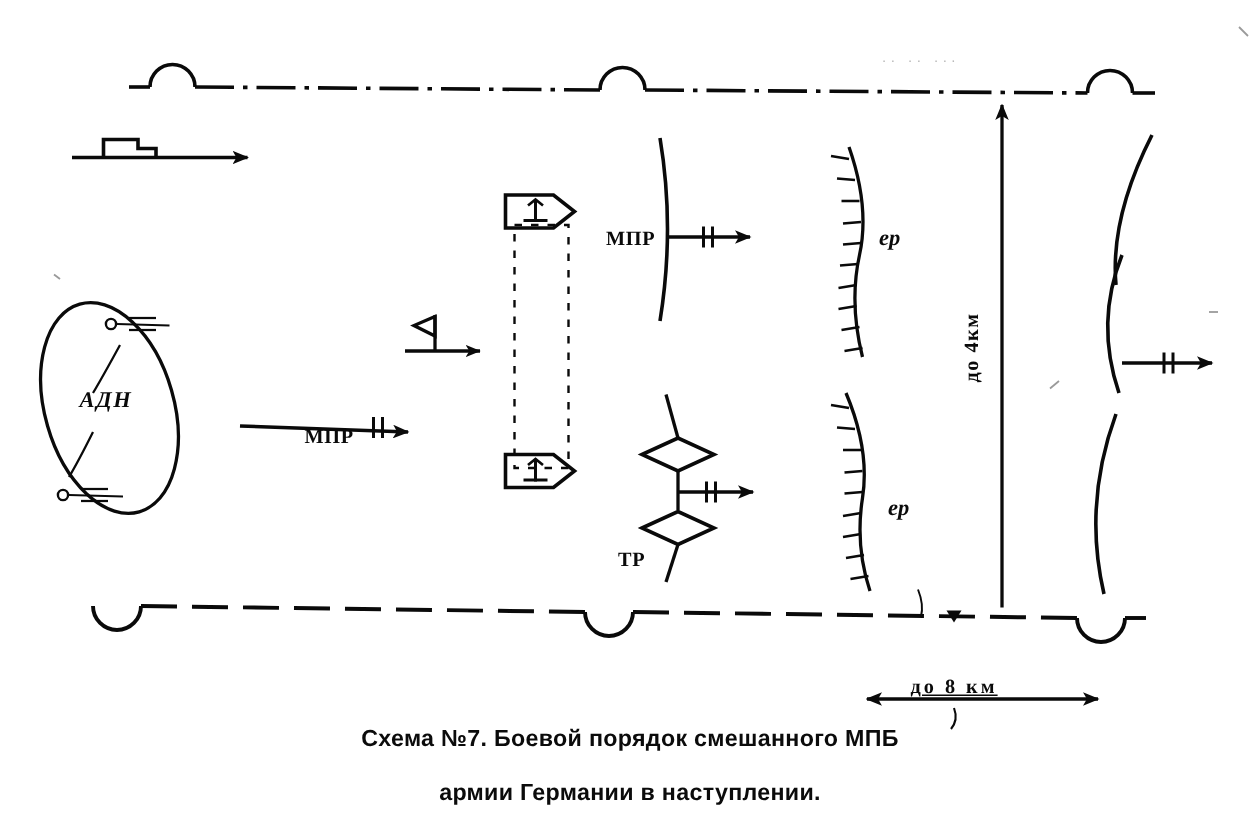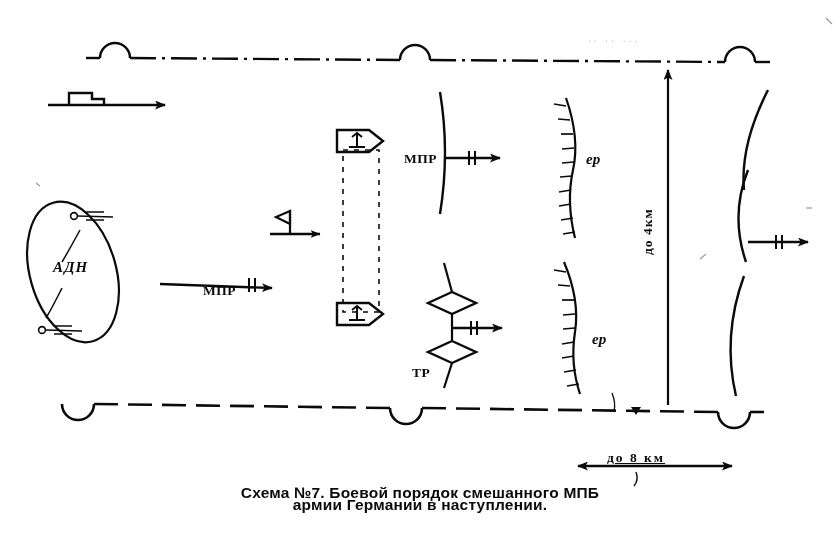--- a/index.html
+++ b/index.html
@@ -32,21 +32,21 @@
     left: 0;
     right: 0;
     text-align: center;
     font-weight: bold;
     font-size: 15.5px;
     color: #0b0b0b;
     letter-spacing: 0.2px;
     font-family: "Liberation Sans", sans-serif;
   }
   #caption-line-1 { top: 484px; }
-  #caption-line-2 { top: 496px; }
+  #caption-line-2 { top: 520px; }
   .hand {
     font-family: "Liberation Serif", serif;
     font-weight: bold;
     color: #0a0a0a;
     position: absolute;
     white-space: nowrap;
   }
   #label-adn   { left: 53px;  top: 259px; font-size: 15px; letter-spacing: 1px; font-style: italic; }
   #label-mpr-1 { left: 203px; top: 283px; font-size: 13.5px; letter-spacing: 0.5px; }
   #label-mpr-2 { left: 404px; top: 151px; font-size: 13.5px; letter-spacing: 0.5px; }

